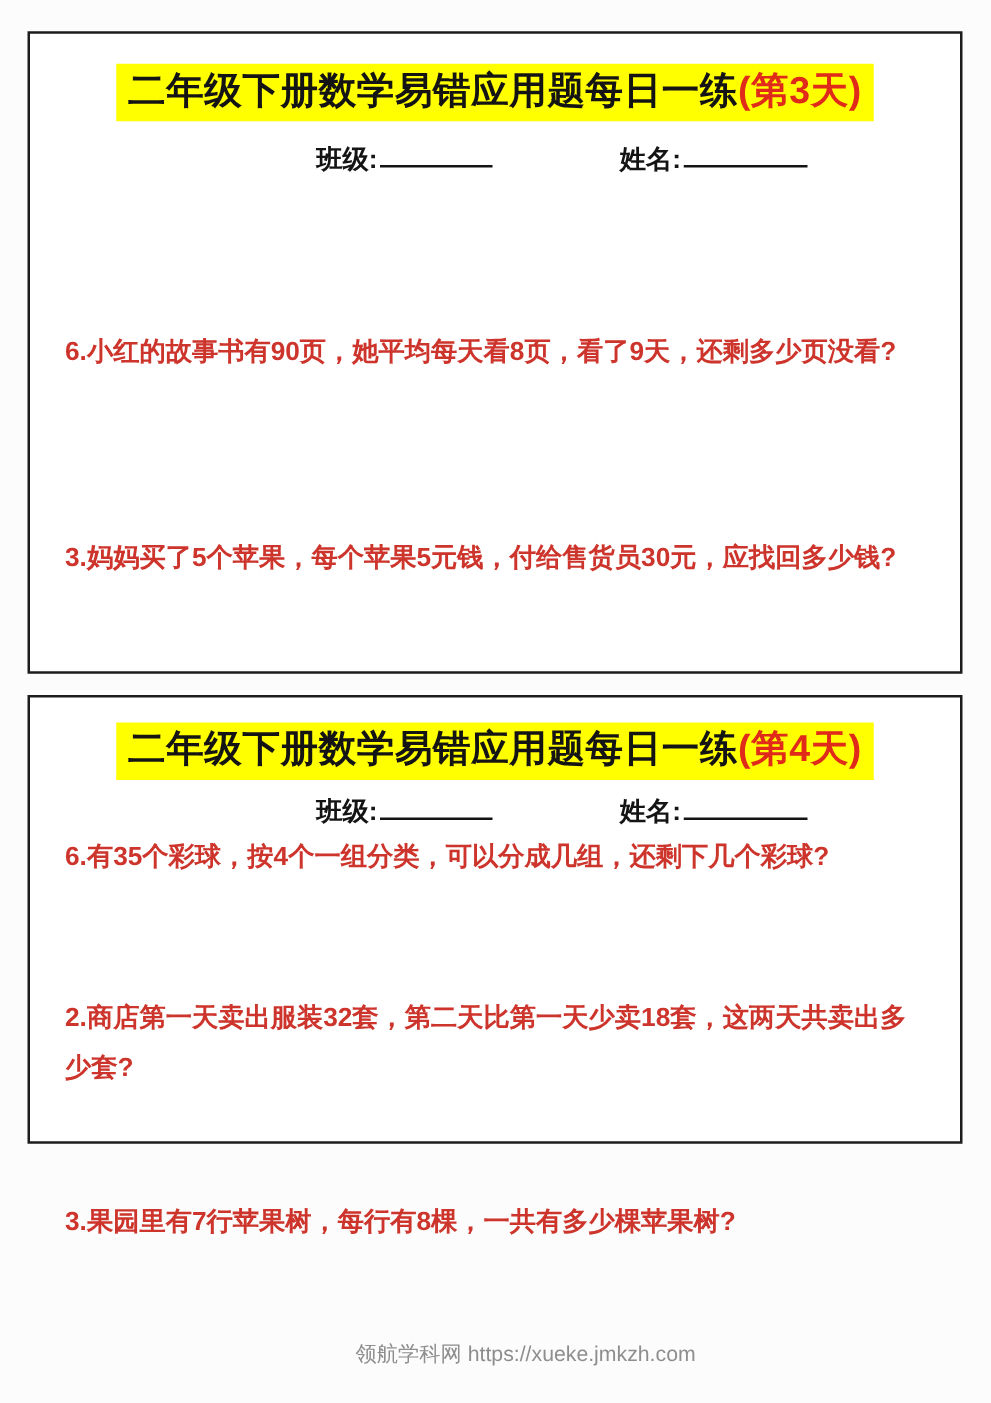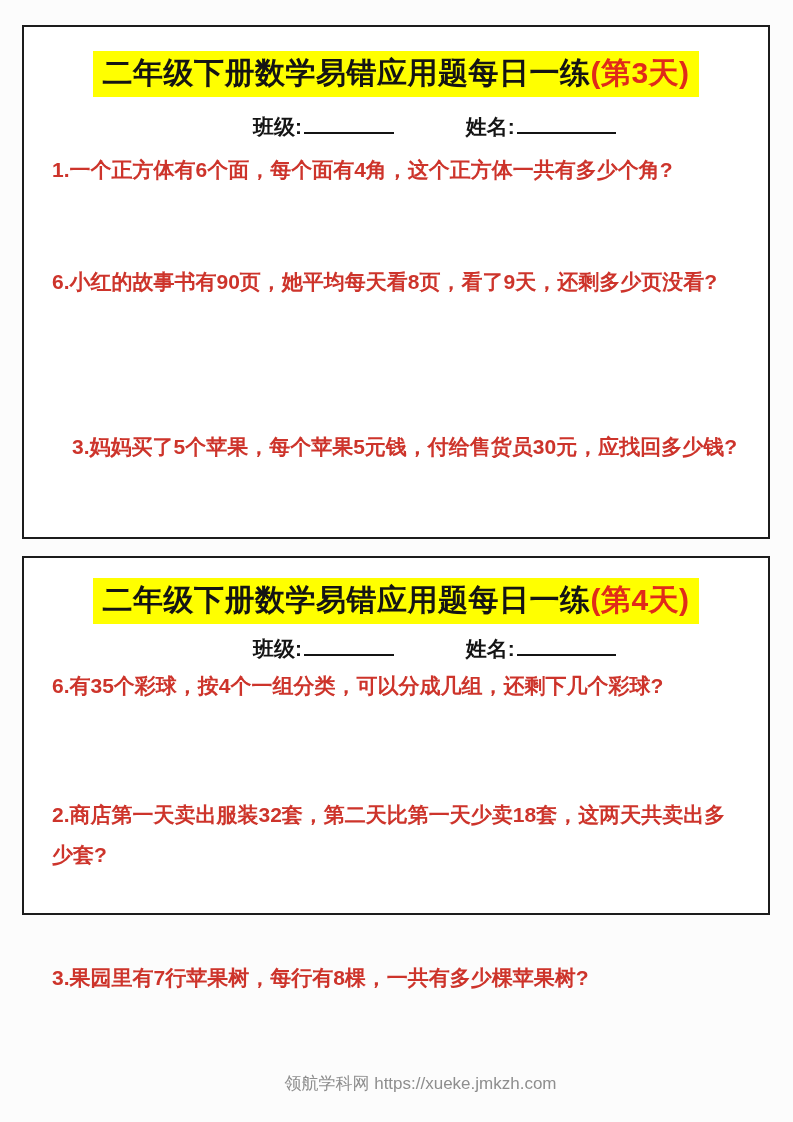--- a/index.html
+++ b/index.html
@@ -42,39 +42,39 @@
   .title-hl .day{color:var(--title_day_red);}
 
   .fields-row{
     position:absolute;left:229px;
     font-size:21px;font-weight:bold;color:var(--title_text);
     white-space:nowrap;
   }
   .card--day3 .fields-row{top:86px;}
   .card--day4 .fields-row{top:77px;}
   .field{display:inline-block;}
-  .field + .field{margin-left:66px;}
+  .field + .field{margin-left:96px;}
   .blank{
     display:inline-block;vertical-align:baseline;
     height:19px;margin-left:2px;
     border-bottom:2px solid var(--title_text);
   }
   .blank--class{width:90px;}
   .blank--name{width:99px;}
 
   .question{
     position:absolute;left:28px;width:690px;
     font-size:21px;font-weight:bold;
     color:var(--question_red);
     line-height:40px;
     text-align:left;
   }
   .card--day3 .q-1{top:123px;}
   .card--day3 .q-2{top:235px;}
-  .card--day3 .q-3{top:400px;margin-left:20px;}
+  .card--day3 .q-3{top:400px;}
   .card--day4 .q-1{top:108px;}
   .card--day4 .q-2{top:237px;}
   .card--day4 .q-3{top:400px;}
 
   .watermark{
     position:absolute;top:1072px;left:0;width:100%;
     text-align:center;
     font-size:17px;color:var(--watermark_gray);
     font-weight:normal;
     padding-left:24px;
@@ -84,21 +84,20 @@
 <body>
 
 <div class="card card--day3">
   <div class="title-row">
     <span class="title-hl"><span>二年级下册数学易错应用题每日一练</span><span class="day">(第3天)</span></span>
   </div>
   <div class="fields-row">
     <span class="field"><span>班级:</span><span class="blank blank--class"></span></span>
     <span class="field"><span>姓名:</span><span class="blank blank--name"></span></span>
   </div>
-  <div class="question q-1">1.一个正方体有6个面，每个面有4角，这个正方体一共有多少个角?</div>
   <div class="question q-2">6.小红的故事书有90页，她平均每天看8页，看了9天，还剩多少页没看?</div>
   <div class="question q-3">3.妈妈买了5个苹果，每个苹果5元钱，付给售货员30元，应找回多少钱?</div>
 </div>
 
 <div class="card card--day4">
   <div class="title-row">
     <span class="title-hl"><span>二年级下册数学易错应用题每日一练</span><span class="day">(第4天)</span></span>
   </div>
   <div class="fields-row">
     <span class="field"><span>班级:</span><span class="blank blank--class"></span></span>

